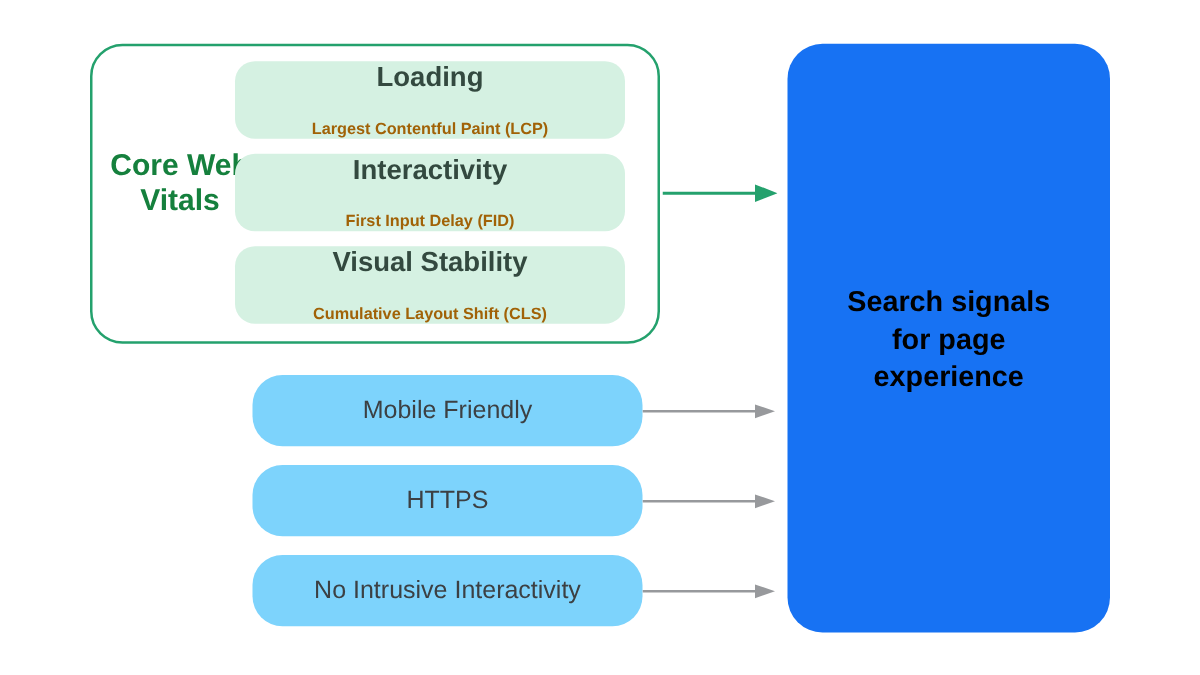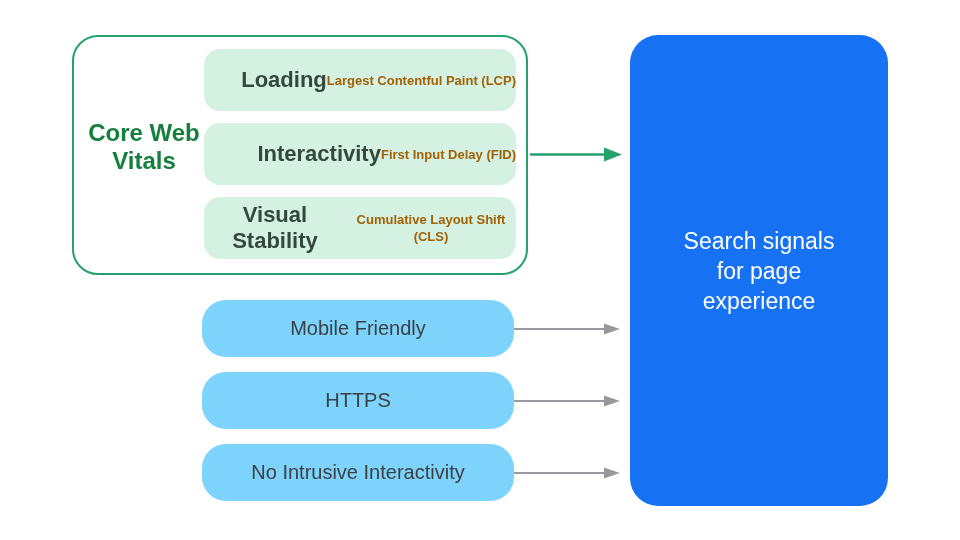--- a/index.html
+++ b/index.html
@@ -36,29 +36,29 @@
     text-align: center;
     font-size: 24px;
     font-weight: 700;
     line-height: 28px;
     color: #15803d;
   }
 
   
   .metric-box {
     position: absolute;
-    left: 204px;
+    left: 188px;
     width: 312px;
     height: 62px;
     border-radius: 16px;
     background: #d5f1e2;
     display: flex;
-    flex-direction: row;
+    flex-direction: column;
     align-items: center;
-    justify-content: flex-end;
+    justify-content: space-between;
     text-align: center;
   }
   .metric-box.m0 { top: 49px; }
   .metric-box.m1 { top: 123px; }
   .metric-box.m2 { top: 197px; }
   .metric-title {
     font-size: 22px;
     font-weight: 700;
     color: #33493f;
     line-height: 26px;
@@ -106,22 +106,22 @@
     border-radius: 28px;
     background: #1772f3;
     display: flex;
     flex-direction: column;
     align-items: center;
     justify-content: center;
     text-align: center;
   }
   .result-line {
     font-size: 23px;
-    font-weight: 400;
-    color: #ffffff;
+    font-weight: 700;
+    color: #000000;
     line-height: 30px;
   }
 </style>
 </head>
 <body>
 
 <div class="canvas">
 
   <div class="cwv-container"></div>
 

